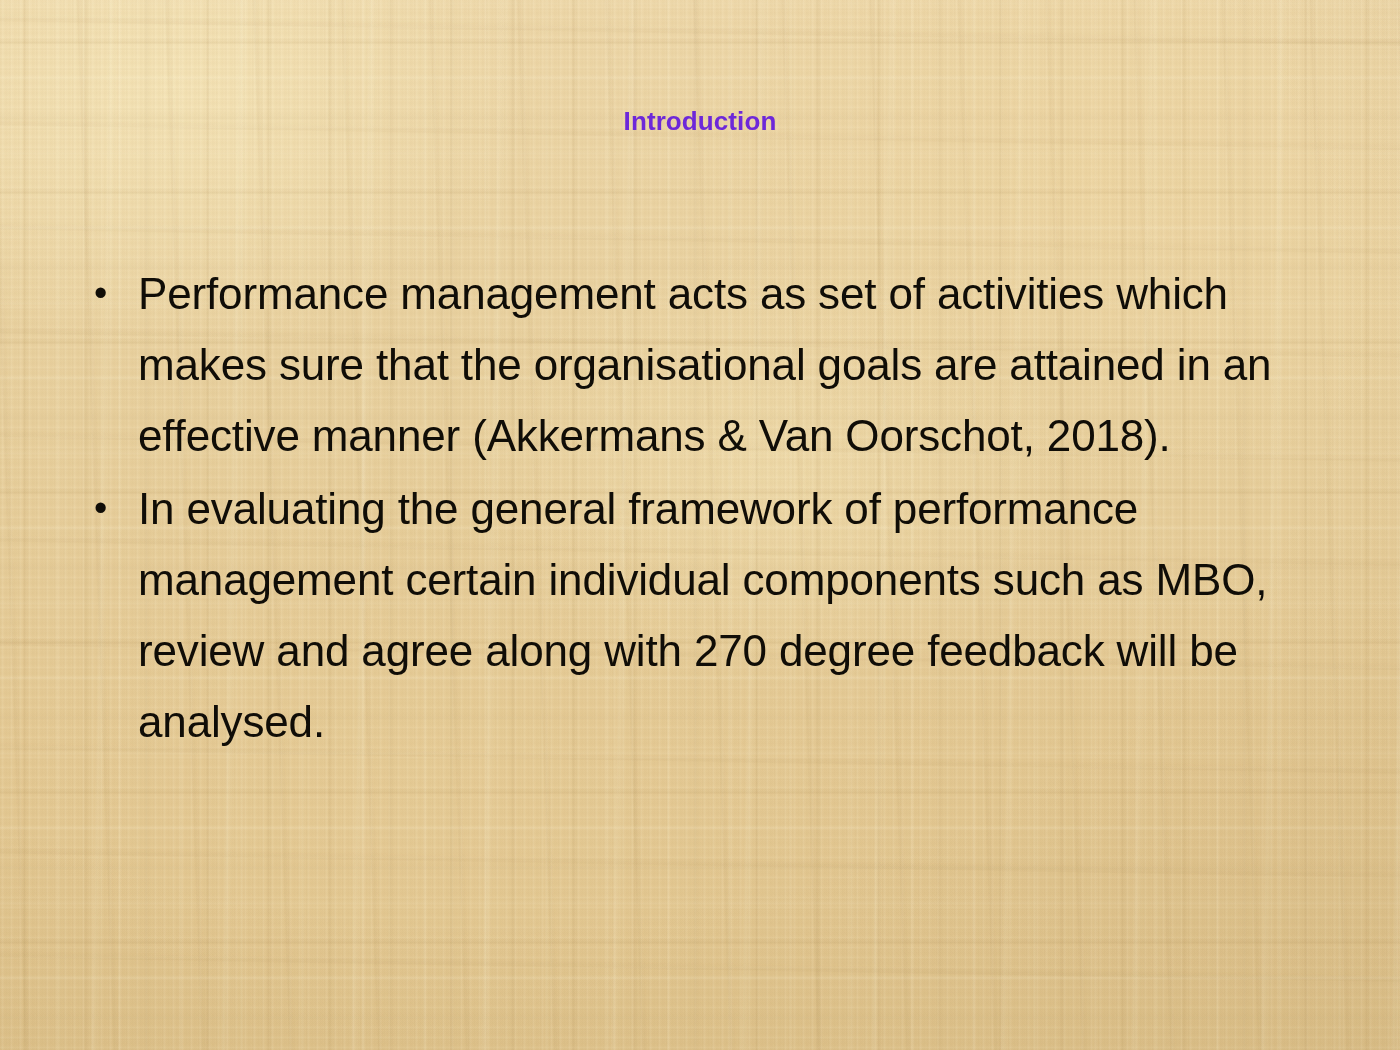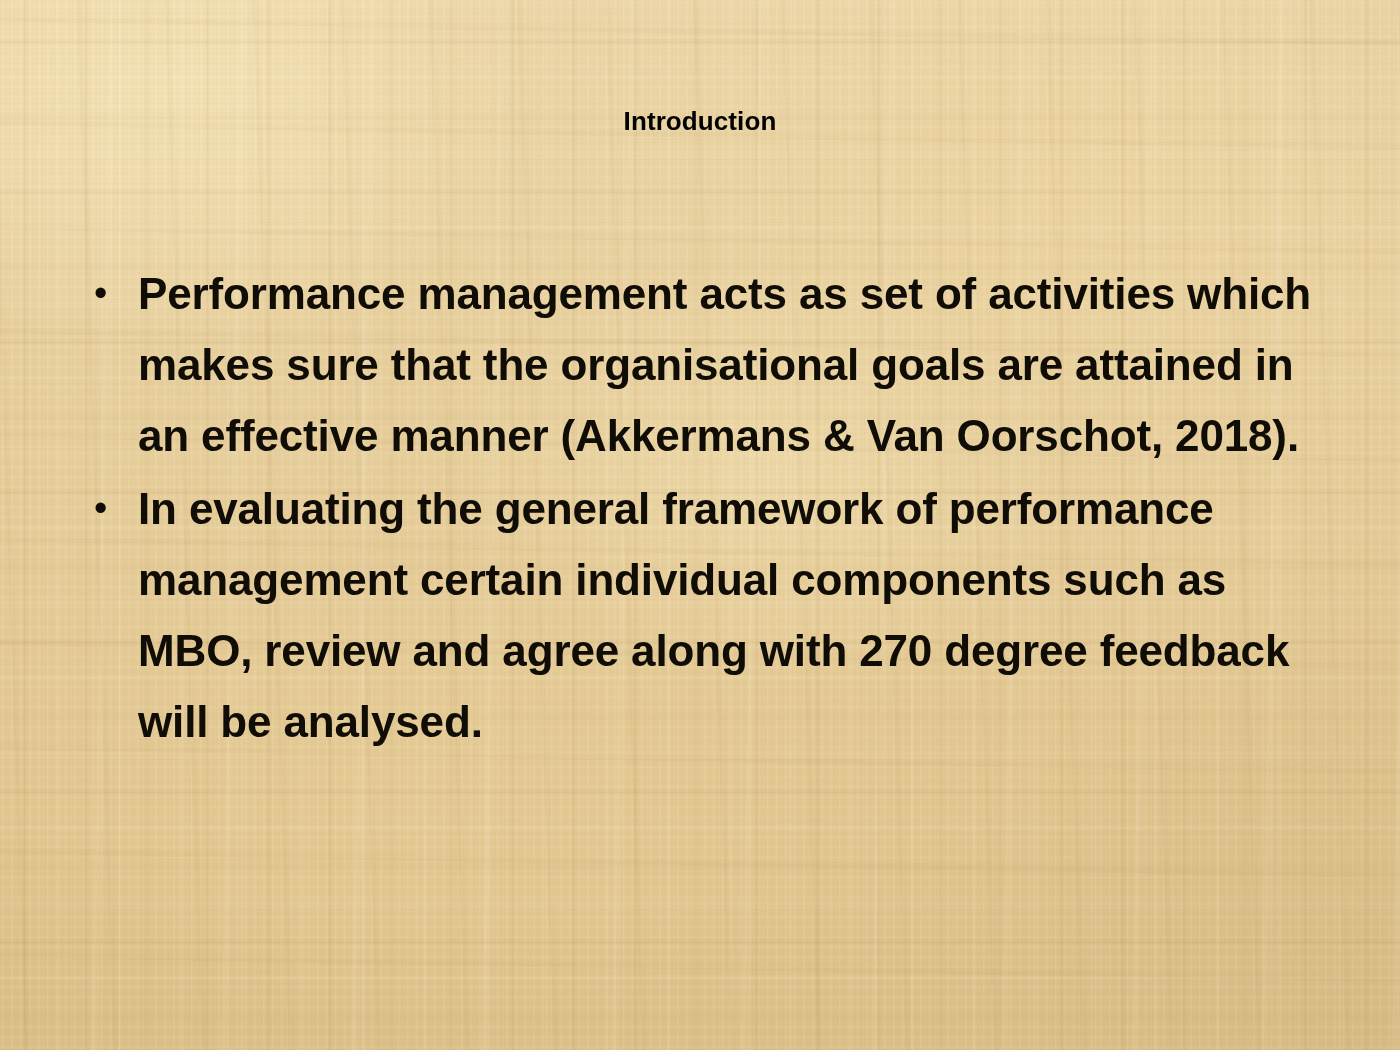--- a/index.html
+++ b/index.html
@@ -144,21 +144,21 @@
   }
 
   .slide-title {
     position: absolute;
     top: 106px;
     left: 0;
     width: 1400px;
     text-align: center;
     font-size: 26px;
     font-weight: bold;
-    color: #000000;
+    color: #6d28d9;
     letter-spacing: 0.1px;
   }
 
   .body-list {
     position: absolute;
     top: 258px;
     left: 88px;
     width: 1240px;
     margin: 0;
     padding: 0;
@@ -181,21 +181,20 @@
     top: 0;
     width: 22px;
     line-height: 71px;
     font-size: 38px;
     color: #100d07;
     text-align: left;
   }
 
   .bullet-text {
     display: block;
-    font-weight: bold;
   }
 </style>
 </head>
 <body>
 
 <div class="slide">
 
   <div class="texture-base"></div>
   <div class="texture-warp"></div>
   <div class="texture-warp2"></div>

